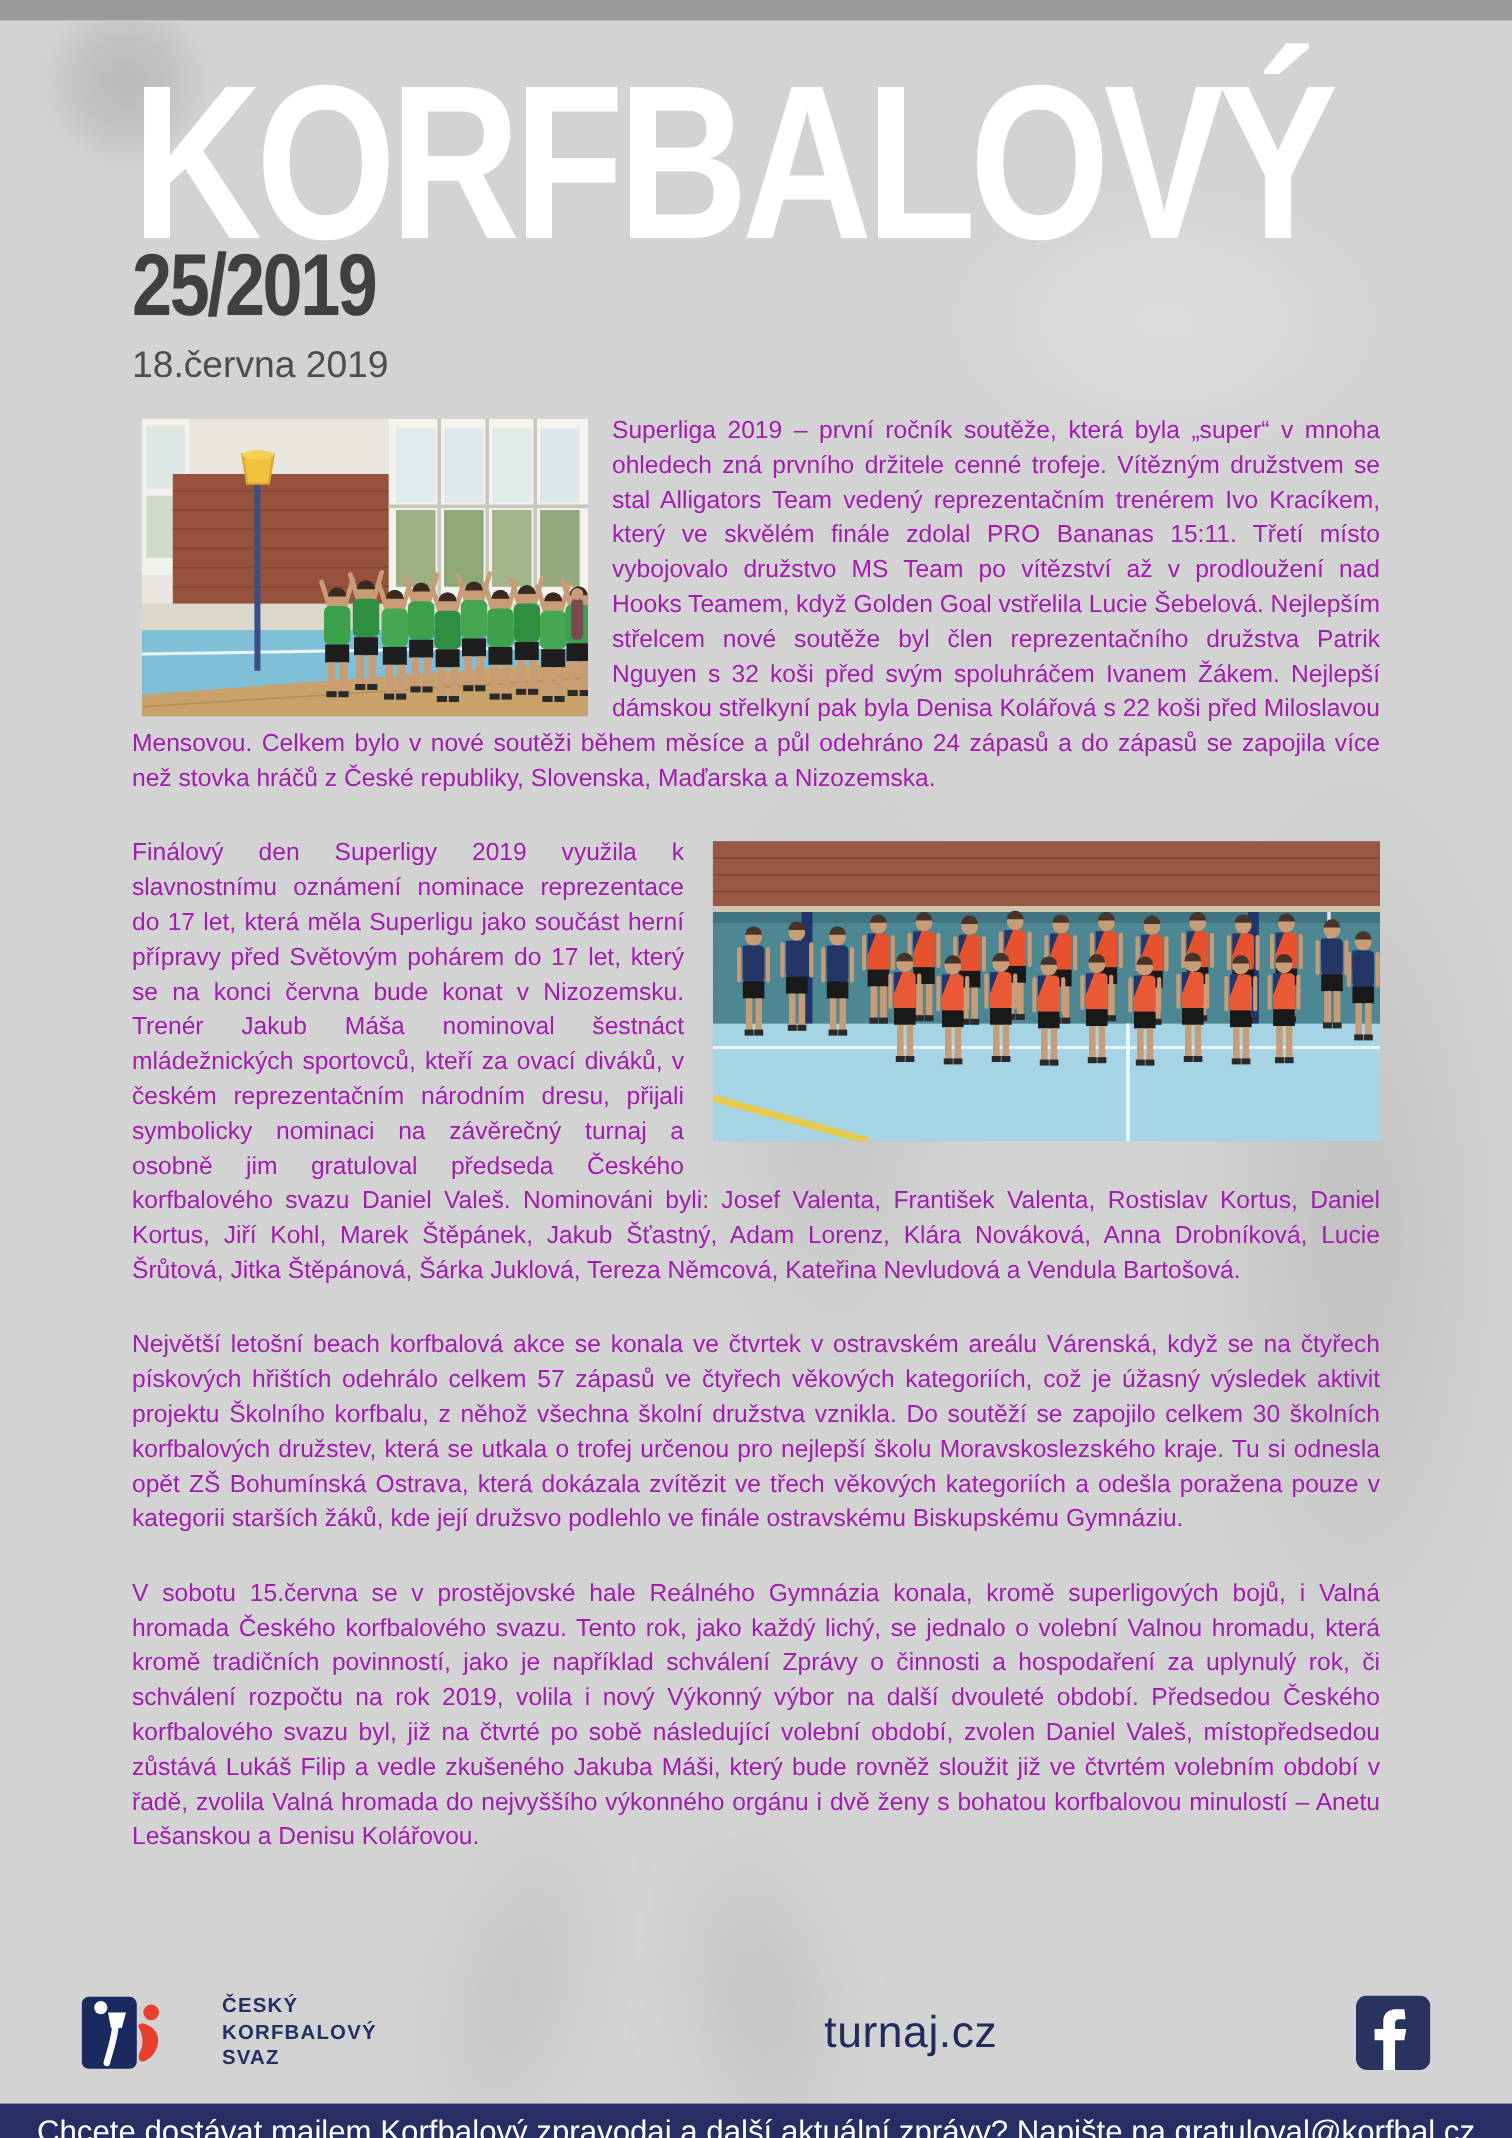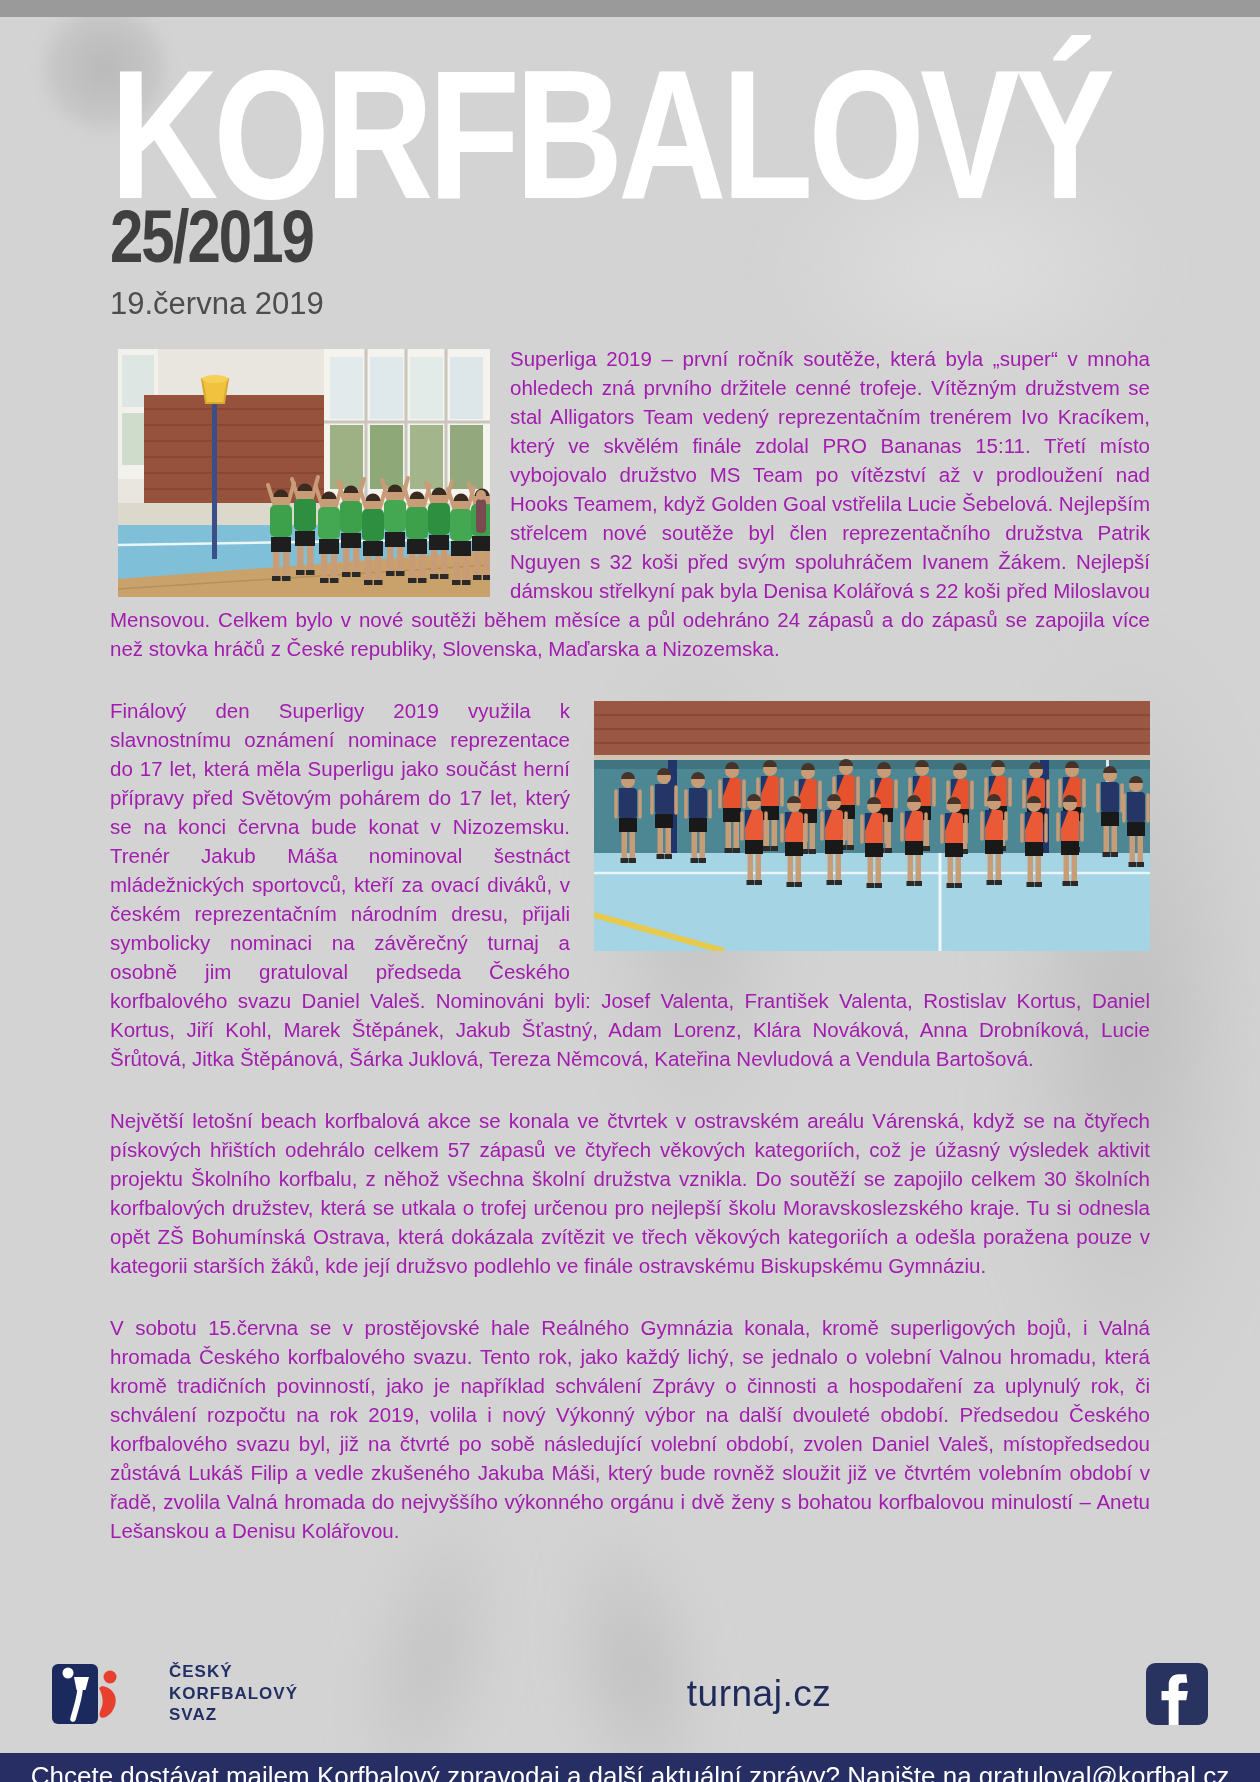--- a/index.html
+++ b/index.html
@@ -38,21 +38,21 @@
   .article{font-size:20.5px;line-height:29px;text-align:justify;color:#a21caf;margin:0;}
   .article + .article{margin-top:33px;}
   .articles{margin-top:22px;}
   figure{margin:0;}
   .photo-left{float:left;width:372px;height:248px;margin:5px 20px 4px 8px;}
   .photo-right{float:right;width:556px;height:250px;margin:5px 0 12px 24px;}
   .photo-left svg,.photo-right svg{display:block;width:100%;height:100%;}
 
   
   .footer{position:absolute;left:0;right:0;bottom:46px;height:118px;
-    display:flex;align-items:center;padding:0 52px;box-sizing:border-box;}
+    display:flex;align-items:center;padding:0 68px;box-sizing:border-box;}
   .logo{display:flex;align-items:center;gap:13px;width:320px;}
   .logo-lines{display:flex;flex-direction:column;gap:3px;}
   .logo-line{font-size:17px;font-weight:bold;letter-spacing:1px;color:#223066;line-height:1.1;}
   .site{flex:1;text-align:center;font-size:37px;color:#202b5c;letter-spacing:0.5px;}
   .fb{width:62px;height:62px;display:block;}
 
   
   .bottombar{position:absolute;left:0;right:0;bottom:0;height:46px;background:#272e63;
     color:#ffffff;font-size:26px;line-height:46px;text-align:center;white-space:nowrap;}
   .bottombar a{color:#ffffff;text-decoration:underline;}
@@ -73,21 +73,21 @@
 
     <header class="masthead">
       <div class="title1">
         <span class="t-stretch">KORFBALOVÝ</span>
       </div>
       <div class="title-row2">
         <div class="issue">
           <span class="t-stretch">25/2019</span>
         </div>
       </div>
-      <div class="dateline">19.června 2019</div>
+      <div class="dateline">18.června 2019</div>
     </header>
 
     <div class="articles">
 
       <div class="article">
         <figure class="photo-left">
           <svg viewBox="0 0 372 248" preserveAspectRatio="none">
             <rect width="372" height="248" fill="#e9e6df"></rect>
 
             <rect x="0" y="0" width="40" height="130" fill="#f2f1ec"></rect>

